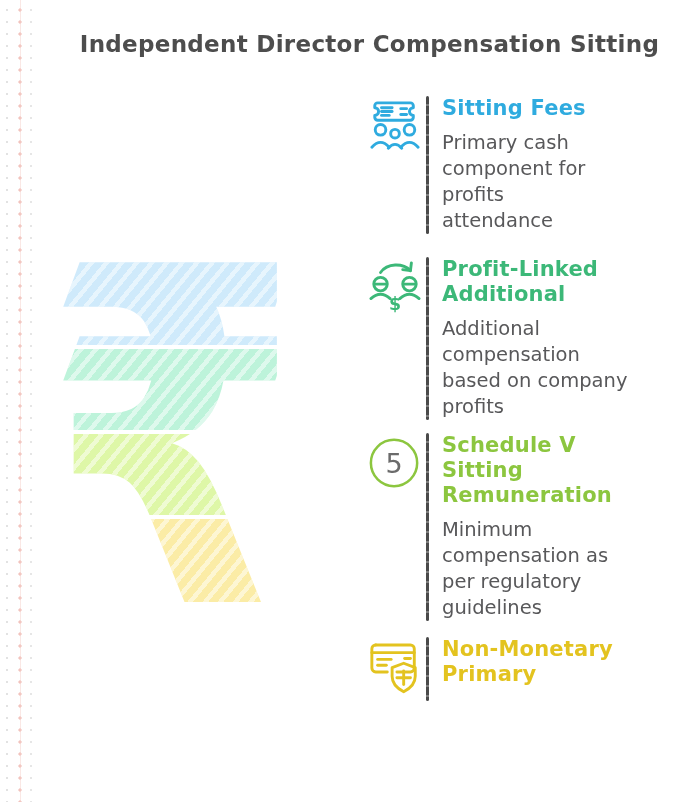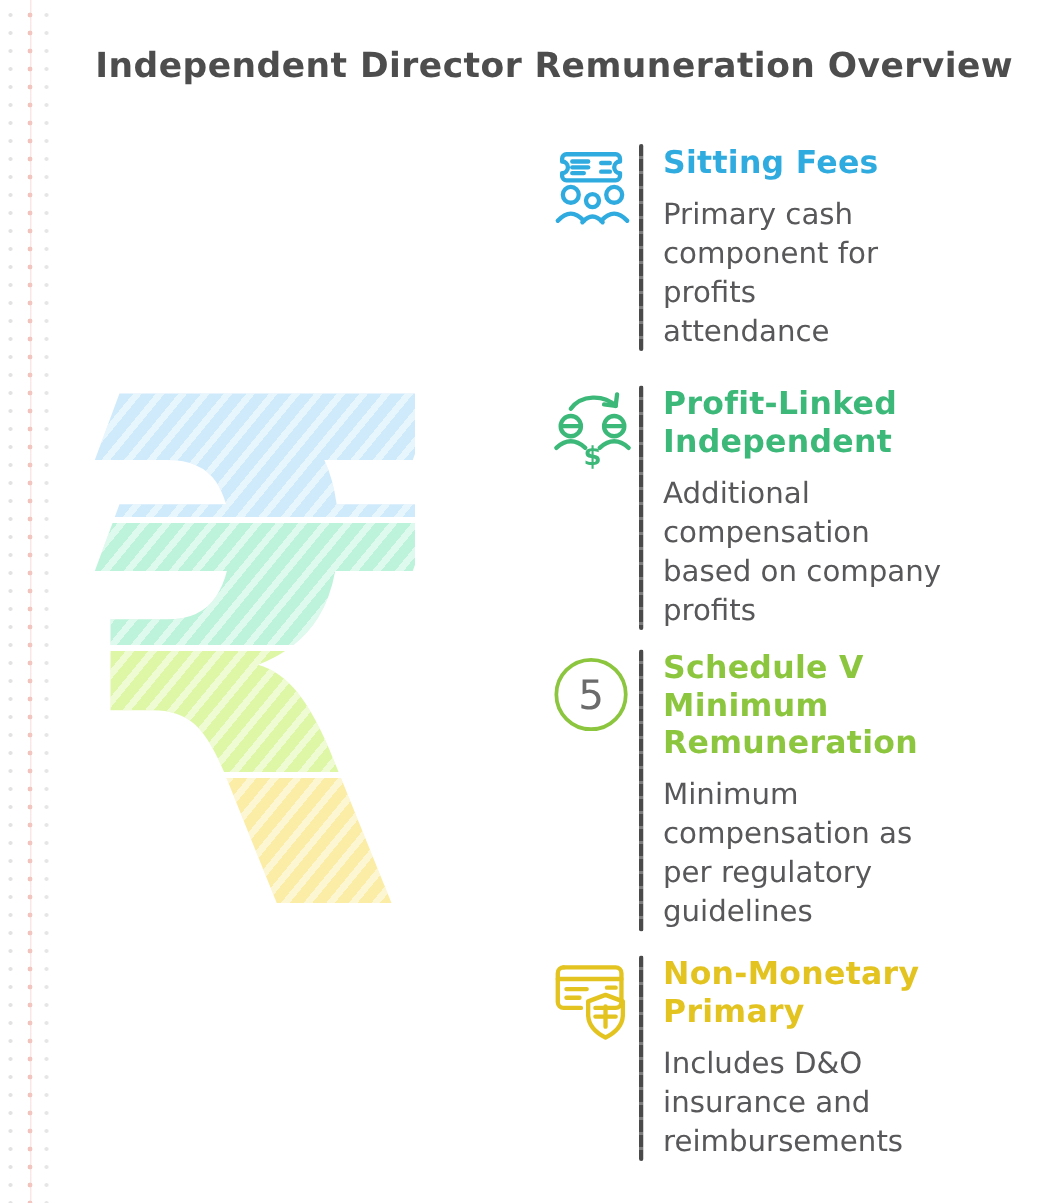--- a/index.html
+++ b/index.html
@@ -66,21 +66,21 @@
   .s2{top:257px;} .s2 h3{color:#3cb878;}
   .s3{top:433px;} .s3 h3{color:#8cc63f;}
   .s4{top:637px;} .s4 h3{color:#e3c31f;}
   svg{display:block;}
 </style>
 </head>
 <body>
 
 <div class="dot-strip"></div>
 
-<h1 class="title">Independent Director Remuneration Overview</h1>
+<h1 class="title">Independent Director Compensation Sitting</h1>
 
 <div class="rupee-wrap">
   <span class="rupee-glyph">₹</span>
 </div>
 
 <div class="section s1">
   <div class="icon-box">
     <svg width="54" height="56" viewBox="0 0 56 56" fill="none" stroke="#2fabdf" stroke-width="3" stroke-linecap="round" stroke-linejoin="round">
       <path d="M10 4 h34 a3 3 0 0 1 3 3 v2 a4 4 0 0 0 0 8 v2 a3 3 0 0 1 -3 3 h-34 a3 3 0 0 1 -3 -3 v-2 a4 4 0 0 0 0 -8 v-2 a3 3 0 0 1 3 -3 z"></path>
       <line x1="14" y1="9" x2="25" y2="9"></line>
@@ -116,39 +116,39 @@
       <circle cx="43" cy="25" r="7"></circle>
       <line x1="37" y1="25" x2="49" y2="25"></line>
       <path d="M3 40 q10 -9 20 0"></path>
       <path d="M33 40 q10 -9 20 0"></path>
       <text x="28" y="52" text-anchor="middle" font-size="18" font-weight="bold" fill="#3cb878" stroke="none" font-family="DejaVu Sans, sans-serif">$</text>
     </svg>
   </div>
   <div class="vline"></div>
   <div class="texts">
     <h3>Profit-Linked
-Independent</h3>
+Additional</h3>
     <p>Additional
 compensation
 based on company
 profits</p>
   </div>
 </div>
 
 <div class="section s3">
   <div class="icon-box">
     <svg width="54" height="56" viewBox="0 0 56 56">
       <circle cx="27" cy="28" r="24" fill="none" stroke="#8cc63f" stroke-width="2.6"></circle>
       <text x="27" y="38" text-anchor="middle" font-size="28" fill="#6b6b6b" font-family="DejaVu Sans, sans-serif">5</text>
     </svg>
   </div>
   <div class="vline"></div>
   <div class="texts">
     <h3>Schedule V
-Minimum
+Sitting
 Remuneration</h3>
     <p>Minimum
 compensation as
 per regulatory
 guidelines</p>
   </div>
 </div>
 
 <div class="section s4">
   <div class="icon-box">
@@ -161,17 +161,14 @@
       <line x1="10" y1="26" x2="19" y2="26"></line>
       <path d="M37 24 l12 4.5 v9 c0 9 -7 13.5 -12 16 c-5 -2.5 -12 -7 -12 -16 v-9 z"></path>
       <line x1="37" y1="32" x2="37" y2="46"></line>
       <line x1="30" y1="39" x2="44" y2="39"></line>
     </svg>
   </div>
   <div class="vline"></div>
   <div class="texts">
     <h3>Non-Monetary
 Primary</h3>
-    <p>Includes D&amp;O
-insurance and
-reimbursements</p>
   </div>
 </div>
 
 </body></html>

